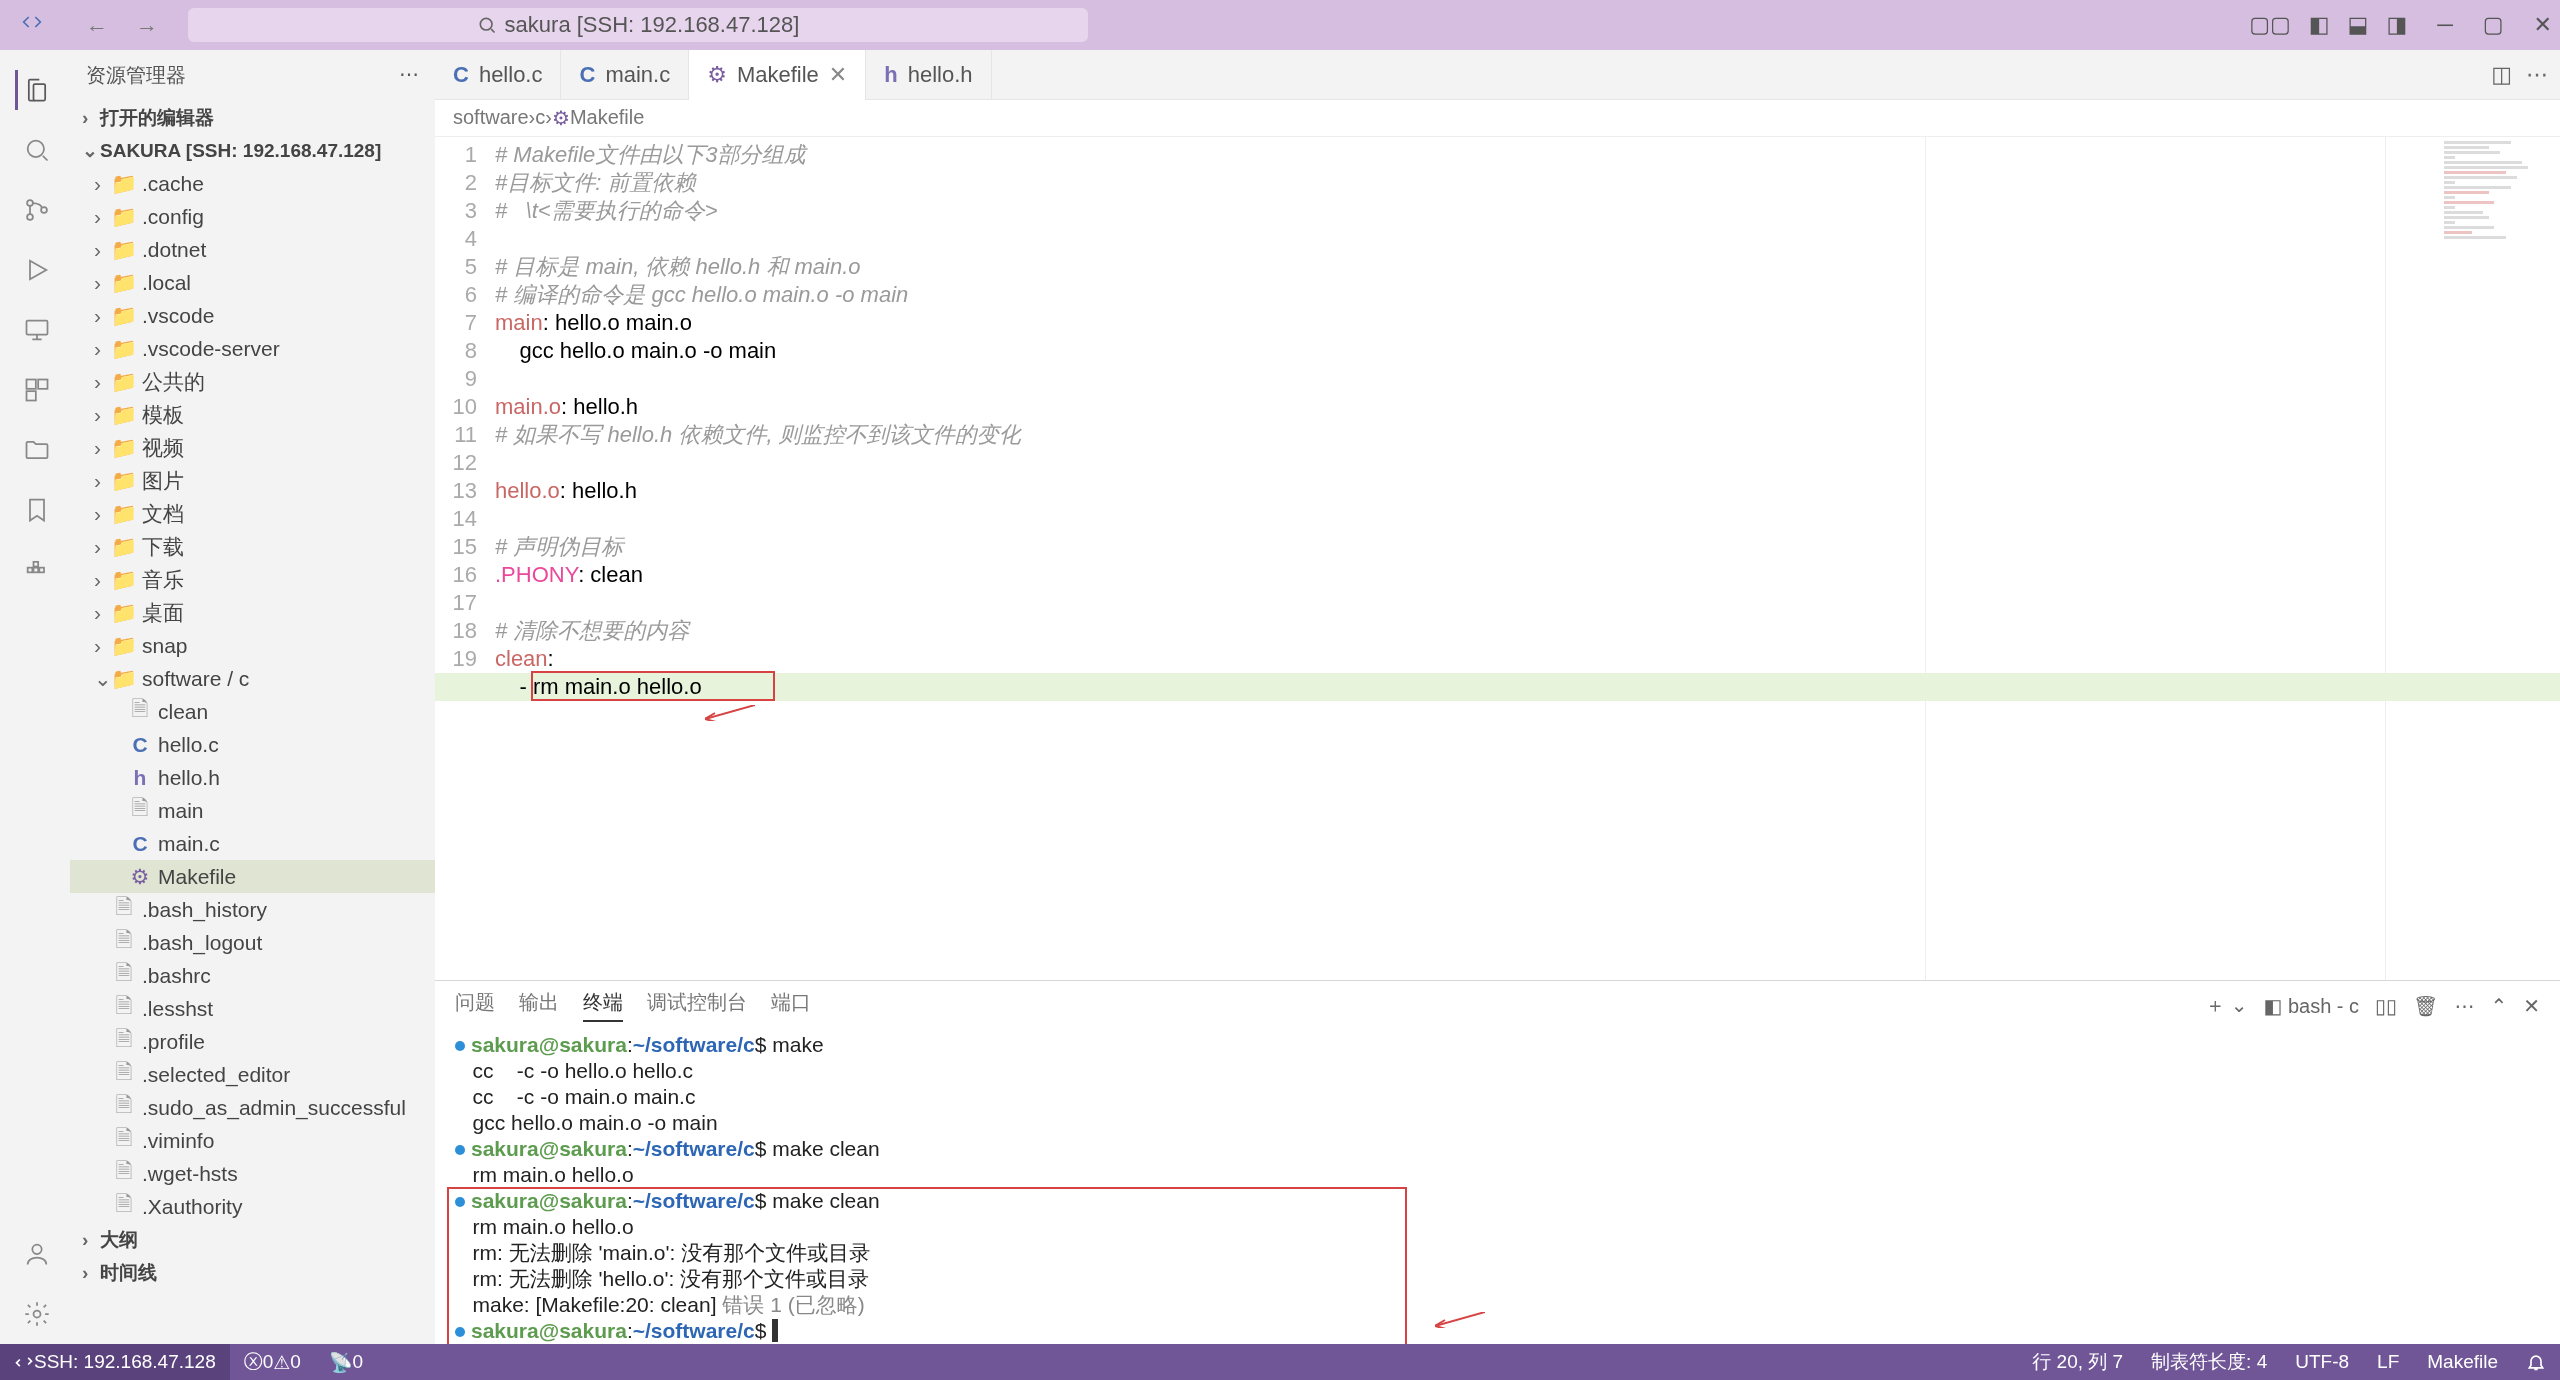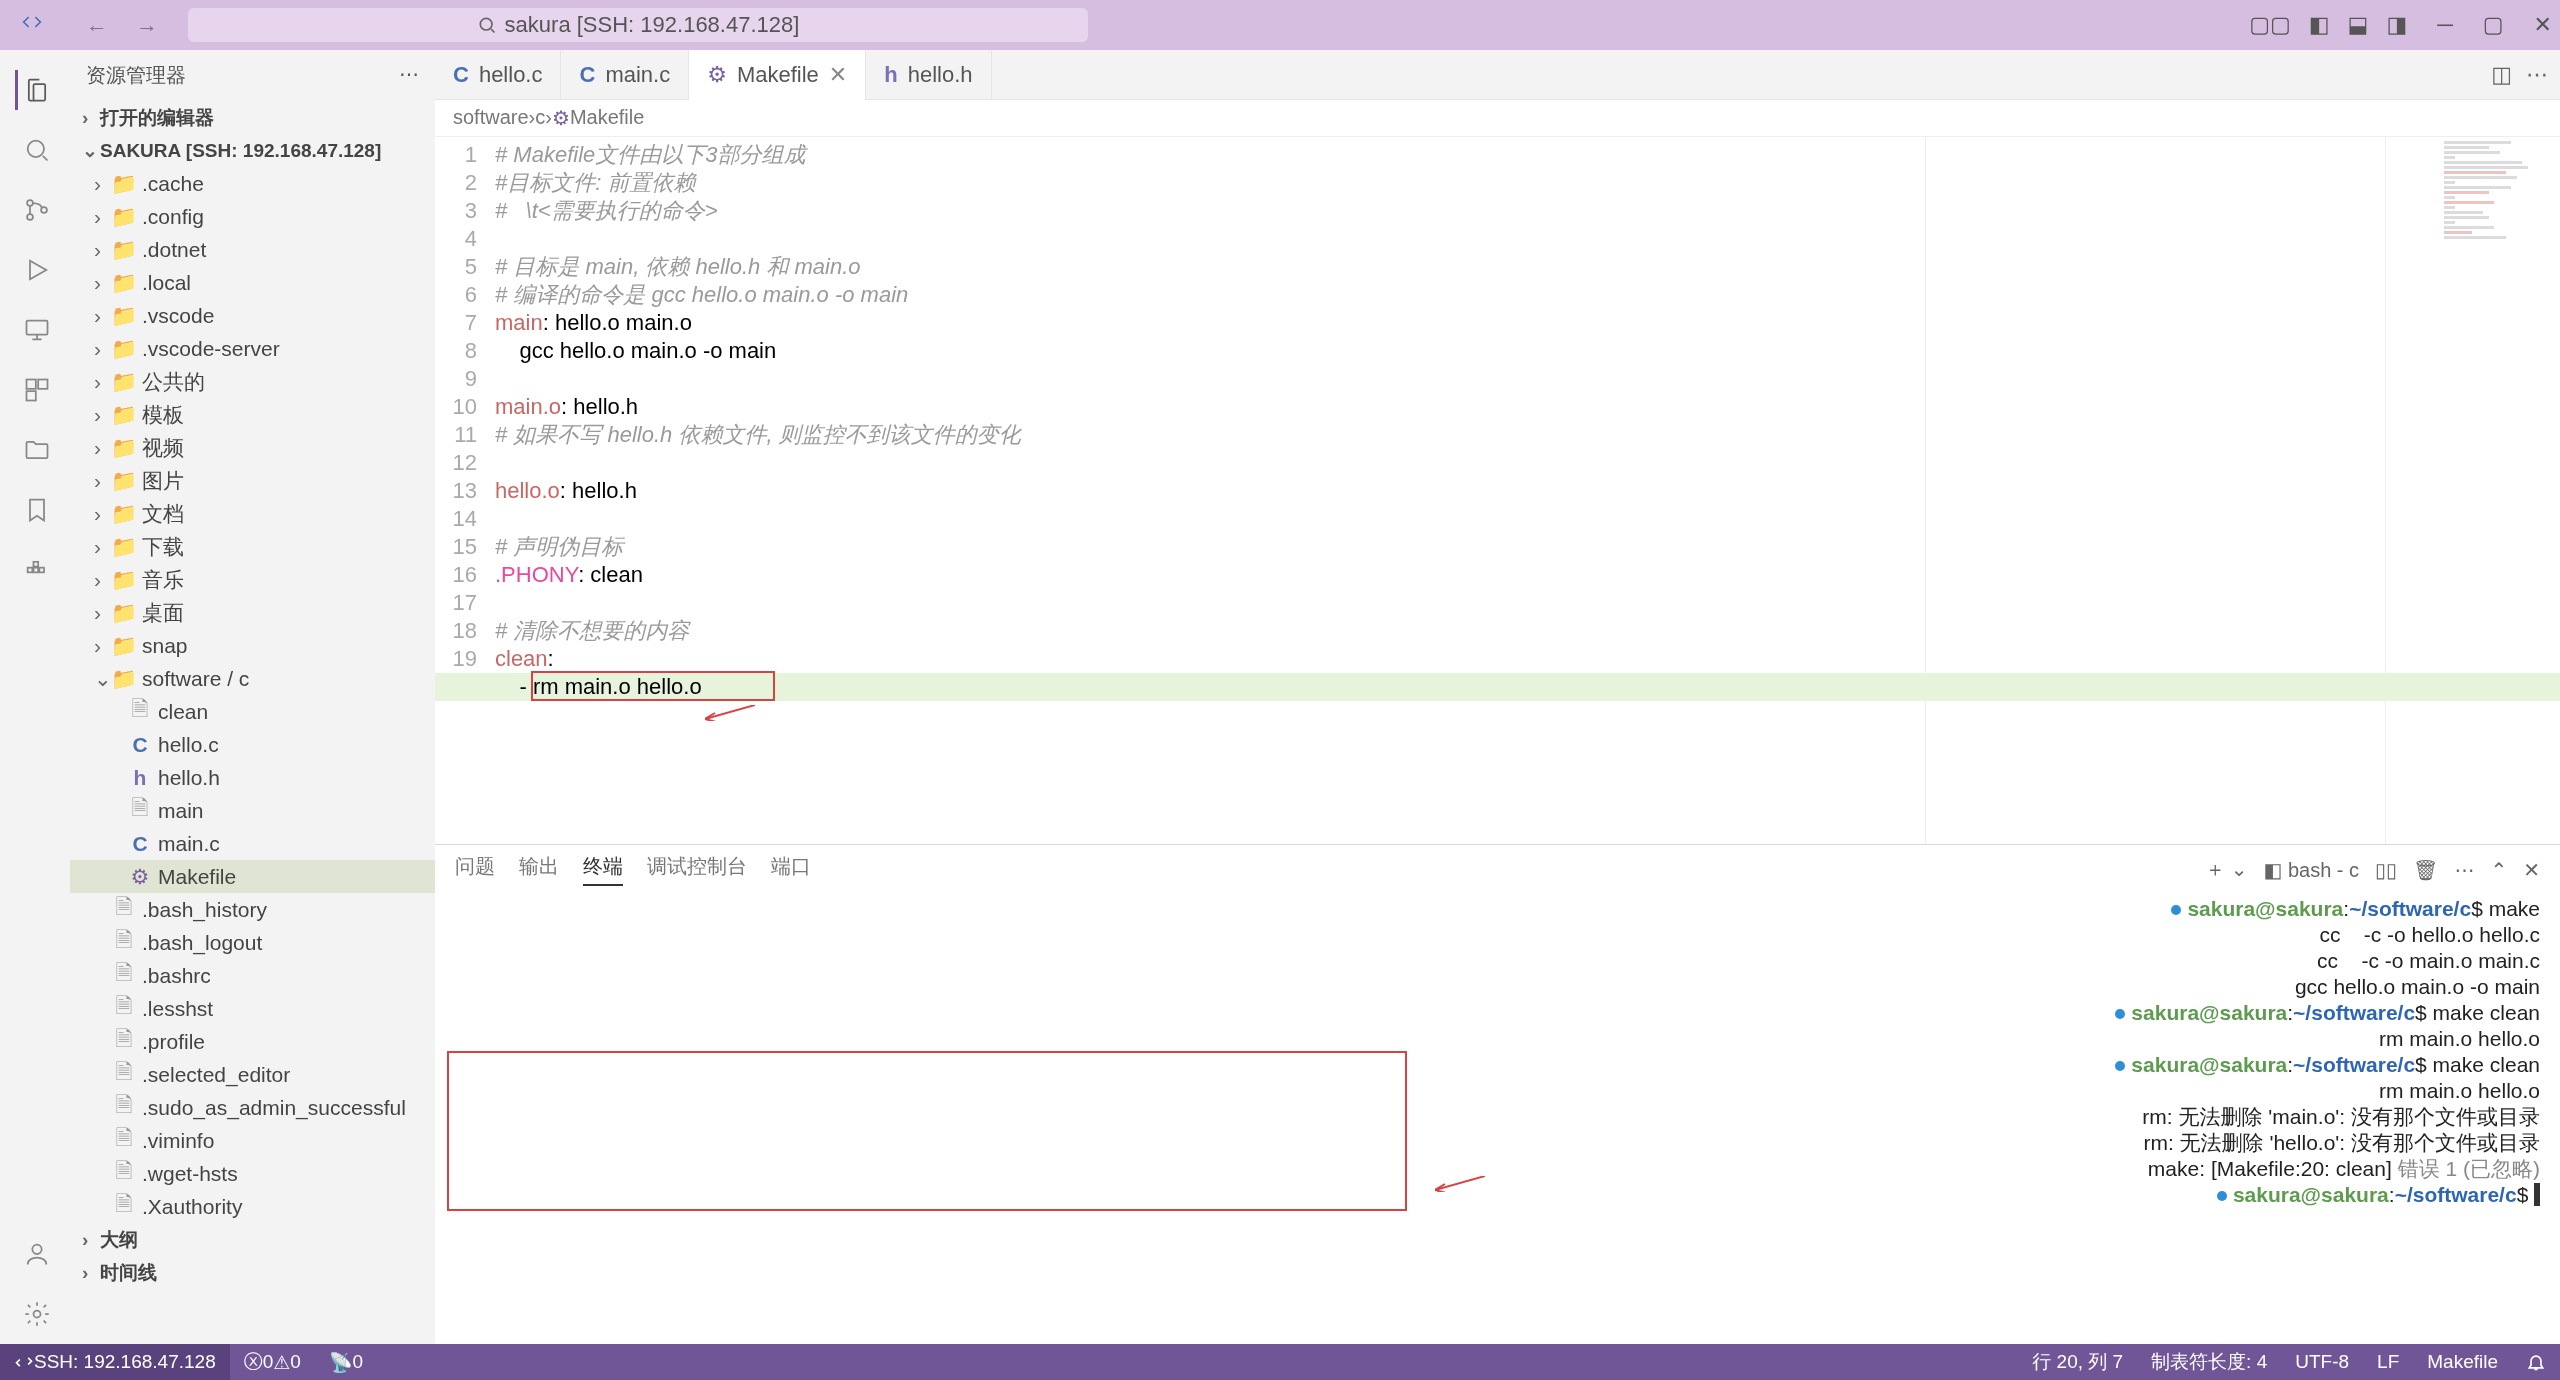--- a/index.html
+++ b/index.html
@@ -60,21 +60,21 @@
 .phony-kw { color:#ec4899; }
 .hl-line { position:absolute; left:0; right:0; background:#e7f3da; z-index:0;}
 .hl-box { position:absolute; border:2px solid #d74343; z-index:2; pointer-events:none;}
 .code .ln { position:relative; z-index:1;}
 .arrow-red { position:absolute; width:50px; height:16px; z-index:3; pointer-events:none;}
 .minimap { position:absolute; top:0; right:0; width:120px; height:100px; padding:4px; opacity:0.5;}
 .minimap .mm { height:3px; margin-bottom:2px; background:#bbb;}
 .ruler { position:absolute; top:0; bottom:0; width:1px; background:#eee;}
 
 
-.panel { height: 500px; border-top: 1px solid #d8d8d8; display: flex; flex-direction: column; text-align: right; }
+.panel { height: 364px; border-top: 1px solid #d8d8d8; display: flex; flex-direction: column; }
 .panel-tabs { display: flex; gap: 24px; padding: 8px 20px 0 20px; font-size: 20px; color: #777; }
 .panel-tabs .pt.active { color:#333; border-bottom: 2px solid #333; }
 .panel-tabs .pt { padding-bottom:4px;}
 .panel-tabs .pspacer { flex:1;}
 .panel-tabs .ptools { display:flex; gap:16px; color:#666; align-items:center;}
 .terminal { flex: 1; font-family: Consolas, monospace; font-size: 21px; padding: 10px 20px; overflow: hidden; position:relative;}
 .terminal div { height: 26px; line-height: 26px; white-space: pre; }
 .t-user { color:#5d9c4f; font-weight:bold; }
 .t-blue { color:#2d66b5; font-weight:bold;}
 .t-norm { color:#222;}

